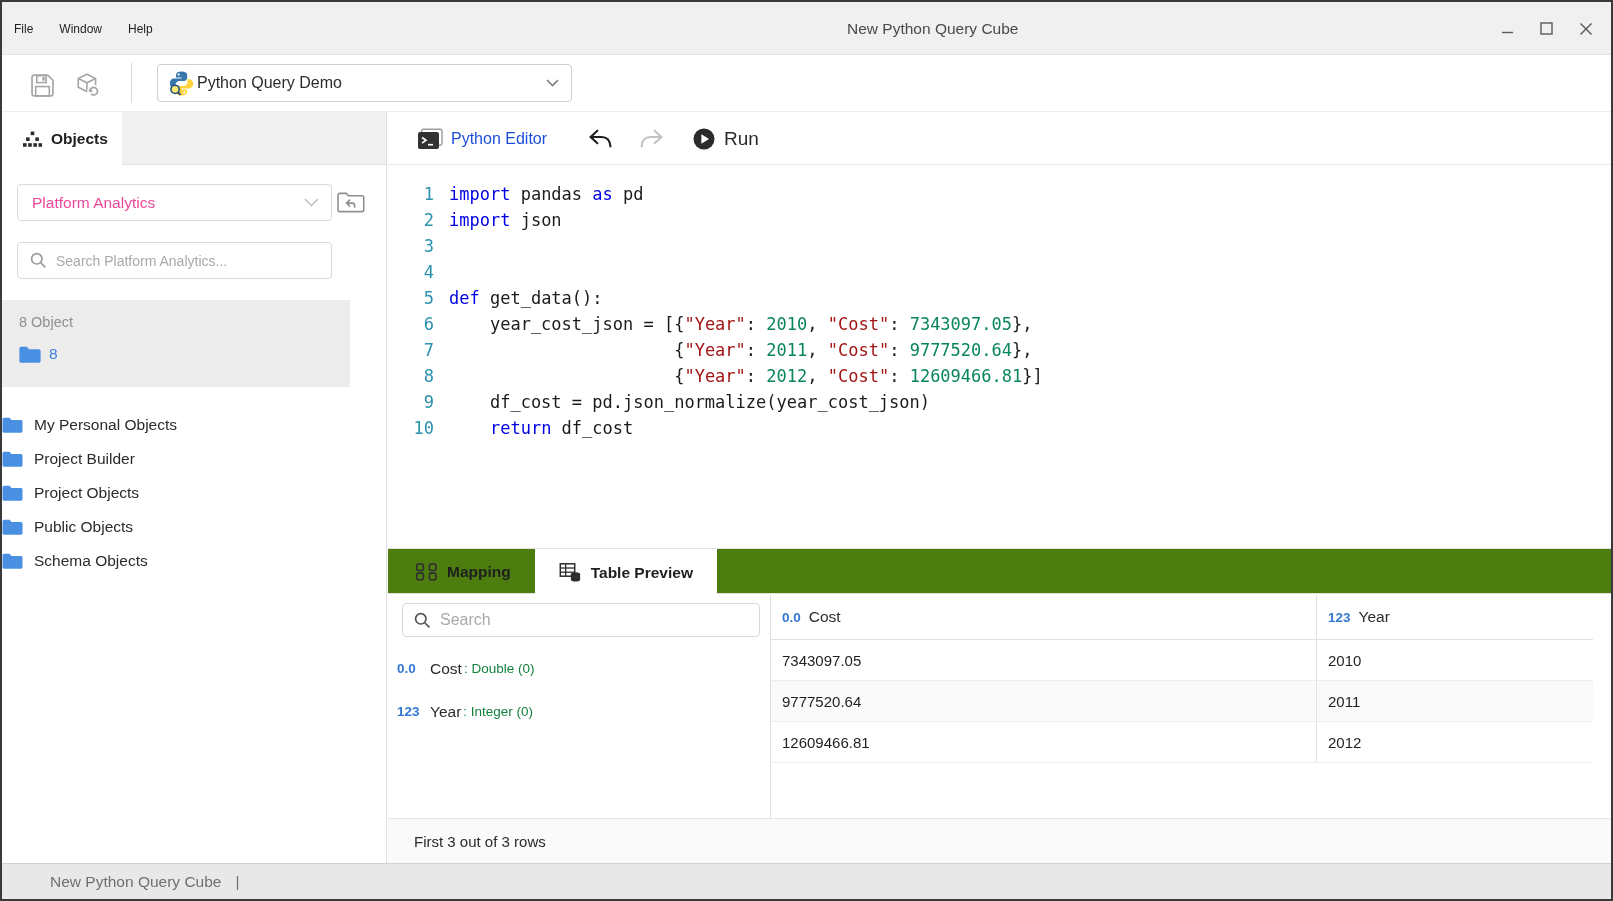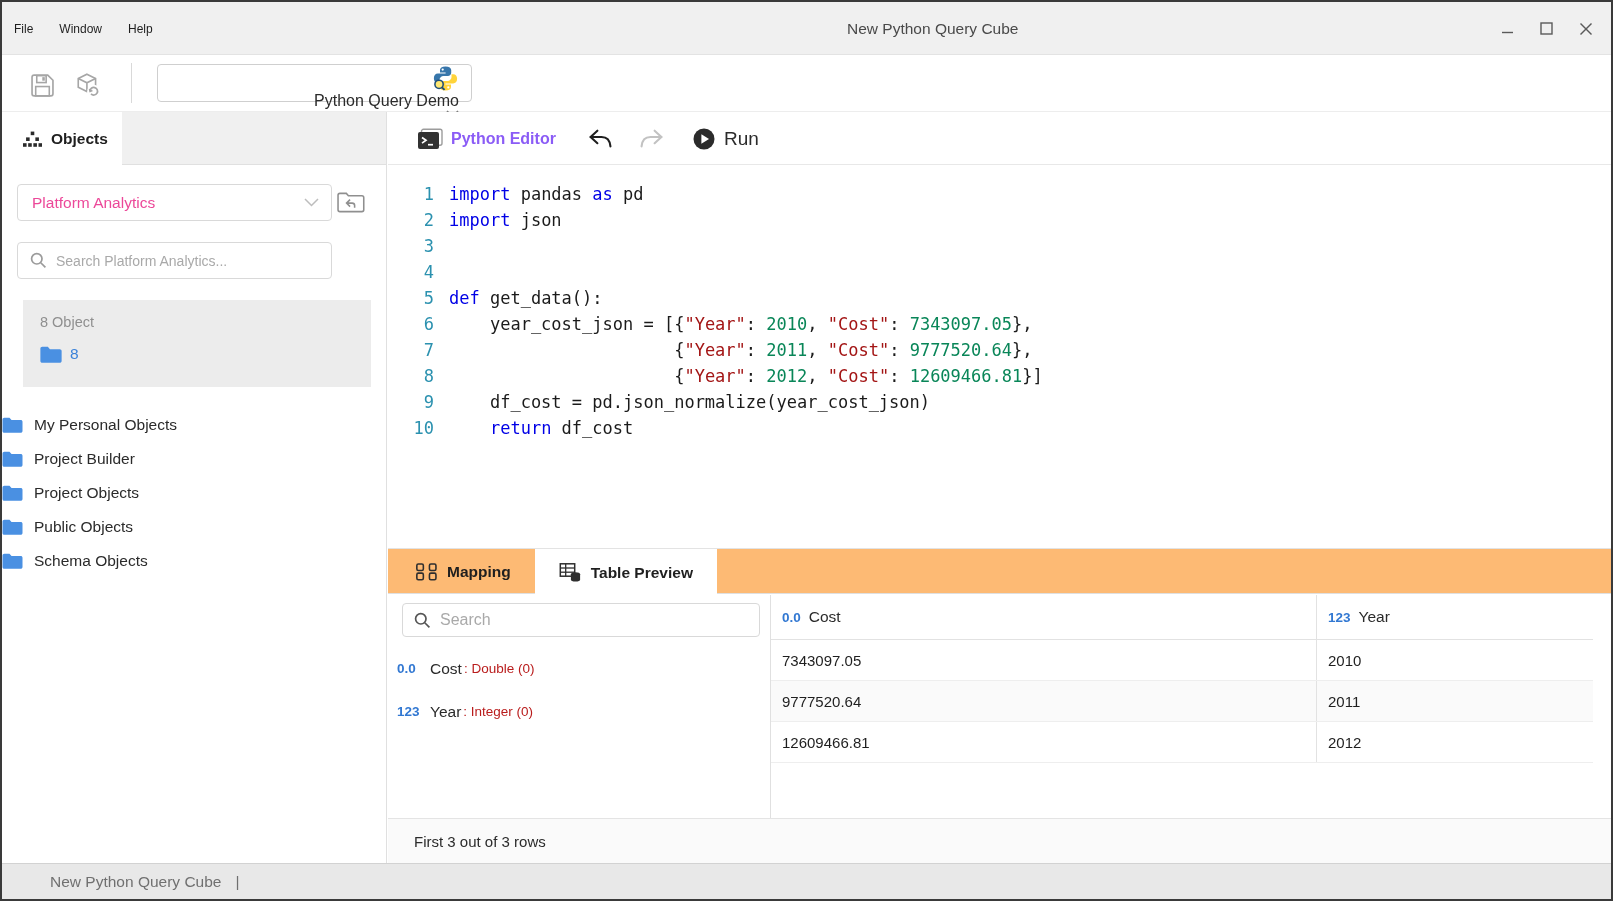--- a/index.html
+++ b/index.html
@@ -17,23 +17,23 @@
   .win-controls { position:absolute; right:18px; top:0; height:53px; display:flex; align-items:center; gap:24px; }
   .wc { display:inline-flex; width:15px; height:15px; align-items:center; justify-content:center; }
 
   
   .toolbar { position:absolute; left:0; top:53px; right:0; height:57px; background:#fff;
              border-bottom:1px solid #ededed; }
   .tool-btn { position:absolute; top:17px; width:26px; height:26px; display:flex;
               align-items:center; justify-content:center; }
   .tb-save { left:27px; } .tb-cube { left:73px; }
   .tb-divider { position:absolute; left:129px; top:8px; height:40px; width:1px; background:#d9d9d9; }
-  .dataset-select { position:absolute; left:155px; top:9px; width:315px; height:38px;
+  .dataset-select { position:absolute; left:155px; top:9px; width:415px; height:38px;
                     border:1px solid #cfcfcf; border-radius:4px; background:#fff;
-                    display:flex; align-items:flex-end; padding:0 12px 0 10px;flex-direction:column; }
+                    display:flex; align-items:center; padding:0 12px 0 10px; }
   .dataset-select .lbl { font-size:16px; color:#2b2b2b; margin-left:2px; flex:1; }
 
   
   .sidebar { position:absolute; left:0; top:110px; width:385px; bottom:36px; background:#fff;
              border-right:1px solid #e0e0e0; }
   .side-tabs { position:absolute; left:0; top:0; right:0; height:53px; background:#f0f0f0;
                border-bottom:1px solid #e0e0e0; }
   .tab-objects { position:absolute; left:0; top:0; width:120px; height:54px; background:#fff;
                  display:flex; align-items:center; gap:9px; padding-left:21px;
                  font-size:15.5px; font-weight:bold; color:#1f1f1f; }
@@ -42,69 +42,69 @@
                  display:flex; align-items:center; padding:0 12px 0 14px; }
   .side-select .lbl { flex:1; font-size:15.5px; color:#ec4899; }
   .folder-up-btn { position:absolute; left:334px; top:76px; width:30px; height:28px;
                    display:flex; align-items:center; justify-content:center; }
   .side-search { position:absolute; left:15px; top:130px; width:315px; height:37px;
                  border:1px solid #d9d9d9; border-radius:4px; background:#fff;
                  display:flex; align-items:center; padding:0 10px 0 12px; gap:9px; color:#9b9b9b; }
   .side-search input { border:none; outline:none; flex:1; font-size:14px; color:#2b2b2b;
                        font-family:"Liberation Sans", sans-serif; background:transparent; }
   .side-search input::placeholder, .panel-search input::placeholder { color:#a9a9a9; }
-  .object-group { position:absolute; left:21px; top:188px; width:348px; height:87px; background:#ececec; }
+  .object-group { position:absolute; left:0; top:188px; width:348px; height:87px; background:#ececec; }
   .object-group .count { position:absolute; left:17px; top:14px; font-size:14.5px; color:#8f8f8f; }
   .object-group .fol-row { position:absolute; left:17px; top:45px; display:flex; align-items:center; gap:8px;
                            font-size:15.5px; color:#3b82d9; }
   .folder-list { position:absolute; left:0; top:296px; right:0; }
   .folder-item { height:34px; display:flex; align-items:center; gap:11px; 
                  font-size:15.5px; color:#2b2b2b; cursor:default; }
 
   
   .editor { position:absolute; left:386px; top:110px; right:0; bottom:36px; background:#fff; }
   .editor-header { position:absolute; left:0; top:0; right:0; height:53px; background:#fff;
                    border-bottom:1px solid #e8e8e8; }
   .ed-icon { position:absolute; left:30px; top:16px; }
   .ed-title { position:absolute; left:63px; top:0; height:53px; display:flex; align-items:center;
-              font-size:16px; font-weight:bold; color:#8b5cf6; }
+              font-size:16px; font-weight:normal; color:#1d4ed8; }
   .ed-undo { position:absolute; left:198px; top:15px; }
   .ed-redo { position:absolute; left:250px; top:15px; }
   .run-btn { position:absolute; left:305px; top:0; height:53px; display:flex; align-items:center; gap:9px; }
   .run-btn .lbl { font-size:19px; color:#2b2b2b; }
 
   .code-area { position:absolute; left:0; top:54px; right:0; height:382px; background:#fff;
                padding-top:15px; overflow:hidden; font-family:"DejaVu Sans Mono", monospace;
                font-size:17px; }
   .code-line { height:26px; line-height:26px; white-space:pre; display:flex; }
   .ln { width:46px; text-align:right; color:#2b91af; flex:0 0 46px; }
   .code-text { margin-left:15px; color:#1b1b1b; white-space:pre; }
   .tok-kw { color:#0000e6; }
   .tok-str { color:#a31515; }
   .tok-num { color:#098658; }
 
   
-  .bottom-tabs { position:absolute; left:0; top:436px; right:0; height:46px; background:#fdba74;
+  .bottom-tabs { position:absolute; left:0; top:436px; right:0; height:46px; background:#4d7c0f;
                  border-top:1px solid #e3e3e3; border-bottom:1px solid #e0e0e0; display:flex; padding-left:4px; }
   .btab { height:46px; display:flex; align-items:center; gap:10px; padding:0 24px;
           font-size:15.5px; font-weight:bold; color:#1f1f1f; }
   .btab.active { background:#fff; height:47px; }
 
   .fields-panel { position:absolute; left:0; top:483px; width:383px; bottom:45px; background:#fff;
                   border-right:1px solid #e0e0e0; }
   .panel-search { position:absolute; left:14px; top:8px; width:358px; height:34px;
                   border:1px solid #d9d9d9; border-radius:4px; display:flex; align-items:center;
                   gap:9px; padding:0 10px 0 11px; color:#6e6e6e; }
   .panel-search input { border:none; outline:none; flex:1; font-size:16px; color:#2b2b2b;
                         font-family:"Liberation Sans", sans-serif; background:transparent; }
   .field-rows { position:absolute; left:0; top:52px; right:0; }
   .field-row { height:43px; display:flex; align-items:center; padding-left:9px; }
   .type-badge { color:#3278d2; font-weight:bold; font-size:13.5px; width:33px; }
   .field-name { font-size:15.5px; color:#2b2b2b; }
-  .field-meta { font-size:13.5px; color:#b91c1c; margin-left:2px; }
+  .field-meta { font-size:13.5px; color:#15803d; margin-left:2px; }
 
   .preview-table { position:absolute; left:383px; top:483px; right:0; bottom:45px; background:#fff; }
   .tbl-inner { position:absolute; left:0; top:0; width:822px; }
   .tbl-header { display:flex; height:45px; border-bottom:1px solid #e2e2e2; background:#fff; }
   .tbl-hcell { display:flex; align-items:center; padding-left:11px; gap:8px; }
   .tbl-hcell .type-badge { width:auto; }
   .tbl-hcell .col-name { font-size:15.5px; color:#2b2b2b; }
   .tbl-row { display:flex; height:41px; border-bottom:1px solid #eeeeee; }
   .tbl-row:nth-child(odd) { background:#fafafa; }
   .tbl-cell { display:flex; align-items:center; padding-left:11px; font-size:15px; color:#1f1f1f; }

